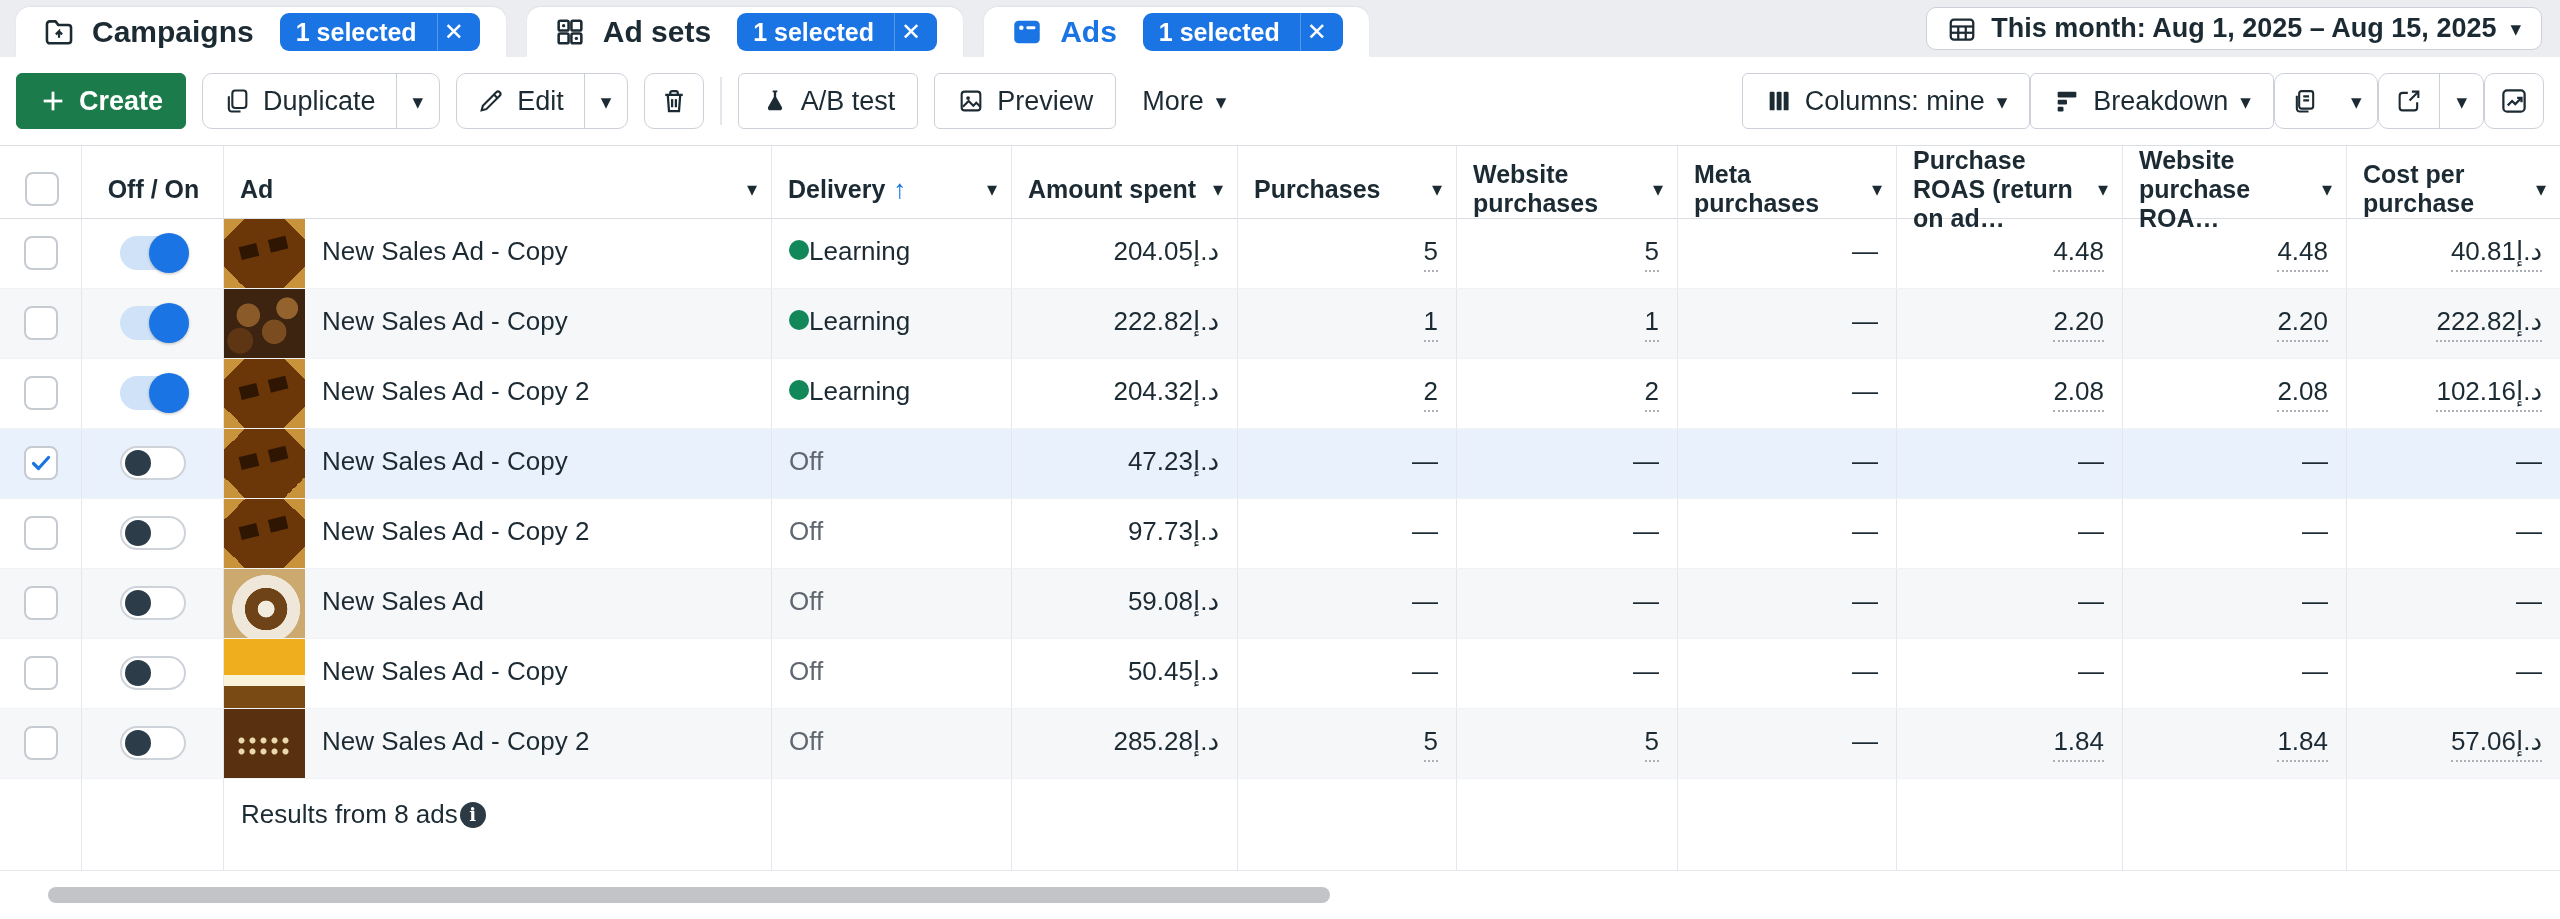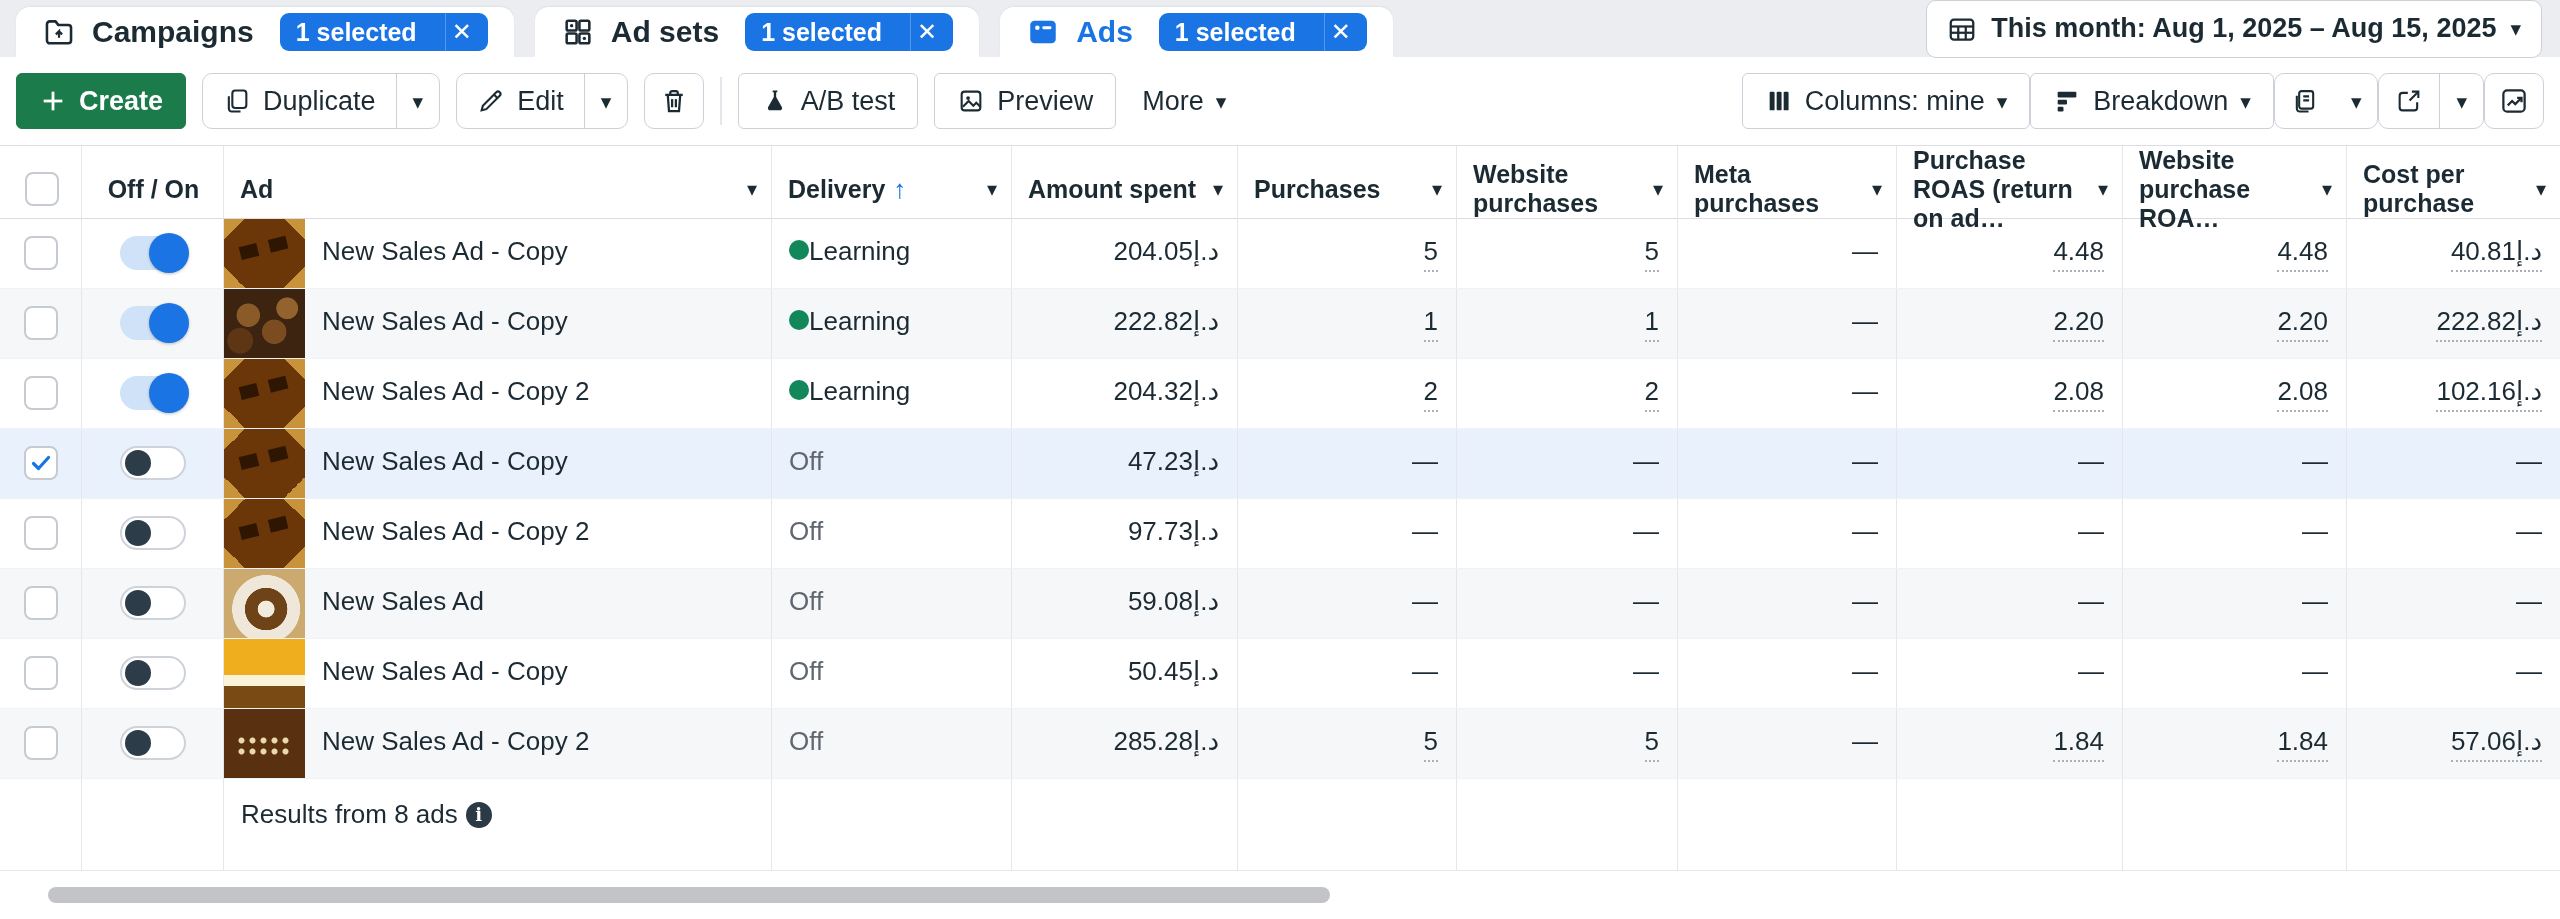--- a/index.html
+++ b/index.html
@@ -15,26 +15,26 @@
   
   .tabbar{height:57px;background:var(--tabbar-bg);display:flex;align-items:flex-end;padding-left:16px;justify-content:center;}
   .tabs{display:flex;gap:21px;height:50px;}
   .tab{background:#fff;border-radius:14px 14px 0 0;display:flex;align-items:center;gap:16px;
        padding:0 26px;box-shadow:0 -1px 2px rgba(0,0,0,.05);cursor:pointer;}
   .tab .tlabel{font-size:30px;font-weight:700;color:var(--text);}
   .tab.active .tlabel{color:var(--blue);}
   .tab .ticon{color:var(--text);}
   .tab.active .ticon{color:var(--blue);}
   .badge{background:var(--blue);color:#fff;border-radius:9px;display:flex;align-items:center;
-         gap:12px;height:38px;overflow:hidden;margin-left:10px;}
+         gap:4px;height:38px;overflow:hidden;margin-left:10px;}
   .badge .blabel{font-size:25px;font-weight:600;padding:0 16px;}
   .badge .bclose{font-size:24px;padding:0 16px 0 6px;border-left:1px solid rgba(255,255,255,.25);
          height:100%;display:flex;align-items:center;cursor:pointer;}
   .datebtn{margin:5px 18px 5px auto;align-self:center;background:#fff;border:1.5px solid var(--border);
-         border-radius:10px;height:58px;display:flex;align-items:center;gap:14px;padding:0 20px;
+         border-radius:10px;height:43px;display:flex;align-items:center;gap:14px;padding:0 20px;
          font-size:27px;font-weight:600;cursor:pointer;}
   .caret{font-size:21px;color:var(--text);line-height:1;}
 
   
   .toolbar{height:88px;background:#fff;display:flex;align-items:center;padding:0 16px;gap:16px;}
   .btn{height:56px;border:1.5px solid var(--border);border-radius:6px;background:#fff;display:flex;
        align-items:center;gap:12px;padding:0 22px;font-size:27px;font-weight:500;color:var(--text);cursor:pointer;}
   .btn.primary{background:var(--green);border-color:var(--green);color:#fff;font-weight:600;}
   .split{display:flex;height:56px;border:1.5px solid var(--border);border-radius:10px;overflow:hidden;background:#fff;}
   .split .main{display:flex;align-items:center;gap:12px;padding:0 20px;font-size:27px;font-weight:500;cursor:pointer;}
@@ -78,21 +78,21 @@
   .thumb{width:81px;height:69px;flex:none;position:relative;overflow:hidden;}
   .adname{font-size:26px;padding:17px 0 0 17px;color:var(--text);cursor:pointer;white-space:nowrap;}
   .c-delivery{font-size:26px;display:flex;align-items:flex-start;}
   .dot{width:20px;height:20px;border-radius:50%;background:var(--learn);margin-top:4px;flex:none;}
   .deltext.off{color:var(--muted);}
   .c-num{text-align:right;padding-right:18px;font-size:26px;}
   .metric{display:inline-block;border-bottom:2px dotted #aab0b6;padding-bottom:3px;cursor:pointer;}
 
   .tfoot{height:92px;background:#fff;border-bottom:1px solid var(--divider);}
   .tfoot>div{padding-top:20px;}
-  .results{font-size:26px;padding-left:17px;display:flex;align-items:center;gap:8px;white-space:nowrap;}
+  .results{font-size:26px;padding-left:17px;display:flex;align-items:center;gap:2px;white-space:nowrap;}
   .info{width:26px;height:26px;border-radius:50%;background:#2b3a44;color:#fff;font-size:18px;font-weight:700;
         display:inline-flex;align-items:center;justify-content:center;font-family:"DejaVu Serif",serif;}
 
   .hscroll{position:relative;height:16px;margin-top:16px;}
   .hthumb{position:absolute;left:48px;top:0;width:1282px;height:16px;border-radius:8px;background:#c2c4c8;cursor:grab;}
 
   
   .thumb-choc-gold{background:
      linear-gradient(45deg,#c8933a 0 14%,transparent 14%),
      linear-gradient(-45deg,#c8933a 0 14%,transparent 14%),

